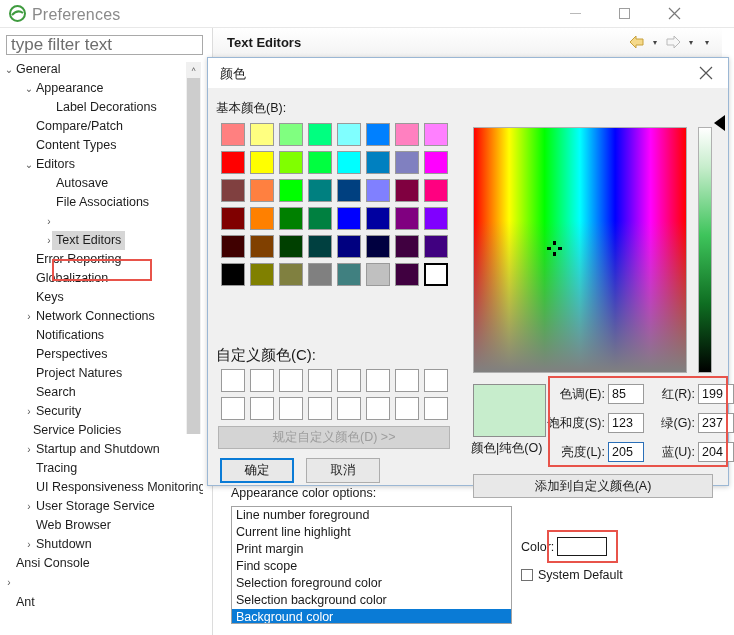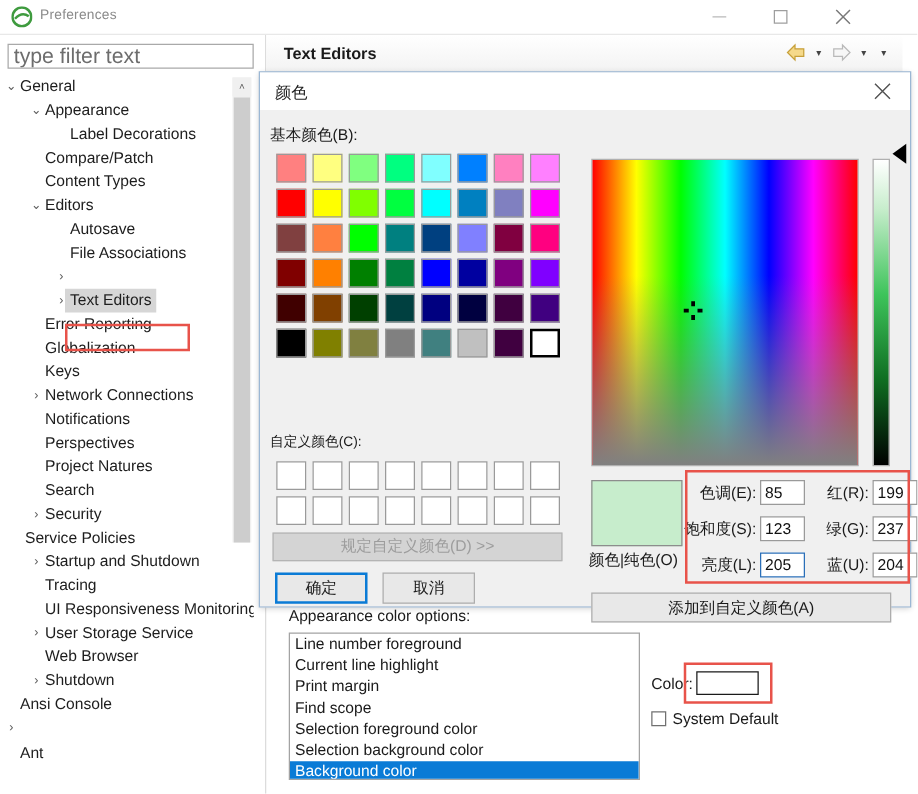--- a/index.html
+++ b/index.html
@@ -18,21 +18,21 @@
   .prefs-titlebar {
     position: absolute; left: 0; top: 0; width: 734px; height: 28px;
     background: #ffffff;
     border-bottom: 1px solid #e8e8e8;
   }
   .prefs-appicon {
     position: absolute; left: 9px; top: 5px; width: 17px; height: 17px;
   }
   .prefs-title {
     position: absolute; left: 32px; top: 6px;
-    font-size: 11px; color: #8a8a8a; letter-spacing: .2px;
+    font-size: 16px; color: #8a8a8a; letter-spacing: .2px;
   }
   .wbtn {
     position: absolute; top: 0; width: 46px; height: 27px;
     color: #9a9a9a; font-size: 13px;
     display: flex; align-items: center; justify-content: center;
   }
   .wbtn.min { left: 552px; }
   .wbtn.max { left: 601px; }
   .wbtn.close { left: 651px; }
   .wbtn .glyph-min { display:block; width: 11px; height: 1px; background: #b9b9b9; }
@@ -141,21 +141,21 @@
   .cd-titlebar { position: absolute; left: 0; top: 0; width: 520px; height: 30px; background: #ffffff; }
   .cd-title { position: absolute; left: 12px; top: 7px; font-size: 13px; color: #1a1a1a; }
   .cd-close {
     position: absolute; right: 0; top: 0; width: 44px; height: 29px;
     display: flex; align-items: center; justify-content: center;
     color: #5a5a5a; font-size: 15px;
   }
   .cd-body { position: absolute; left: 0; top: 30px; width: 520px; height: 397px; background: #f0f0f0; }
 
   .lbl-basic { position: absolute; left: 8px; top: 12px; font-size: 12.5px; }
-  .lbl-custom { position: absolute; left: 8px; top: 258px; font-size: 11px; }
+  .lbl-custom { position: absolute; left: 8px; top: 258px; font-size: 15px; }
 
   .swatch-grid { position: absolute; left: 10px; top: 32px; display: grid; grid-template-columns: repeat(8, 29px); grid-auto-rows: 28px; }
   .sw-cell { width: 29px; height: 28px; display: flex; align-items: center; justify-content: center; }
   .sw { width: 24px; height: 23px; border: 1px solid #9a9a9a; }
   .sw.white-sel { border: 2px solid #000000; }
 
   .custom-grid { position: absolute; left: 10px; top: 278px; display: grid; grid-template-columns: repeat(8, 29px); grid-auto-rows: 28px; }
 
   .btn-define {
     position: absolute; left: 10px; top: 338px; width: 232px; height: 23px;
@@ -334,21 +334,21 @@
       <div class="tree-row">
         <span class="tw" style="left: 18px;"></span>
         <span class="lbl" style="left: 32px;">Search</span>
       </div>
       <div class="tree-row">
         <span class="tw" style="left: 18px;">›</span>
         <span class="lbl" style="left: 32px;">Security</span>
       </div>
       <div class="tree-row">
         <span class="tw" style="left: 18px;"></span>
-        <span class="lbl" style="left: 16px;">Service Policies</span>
+        <span class="lbl" style="left: 29px;">Service Policies</span>
       </div>
       <div class="tree-row">
         <span class="tw" style="left: 18px;">›</span>
         <span class="lbl" style="left: 32px;">Startup and Shutdown</span>
       </div>
       <div class="tree-row">
         <span class="tw" style="left: 18px;"></span>
         <span class="lbl" style="left: 32px;">Tracing</span>
       </div>
       <div class="tree-row">

